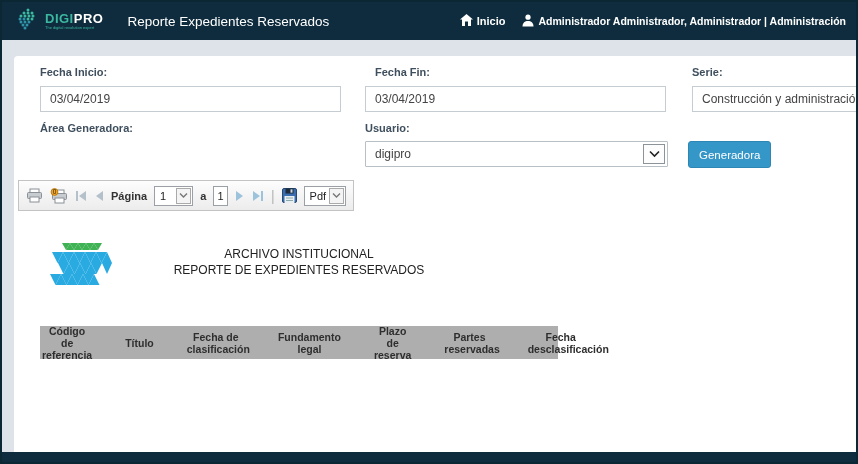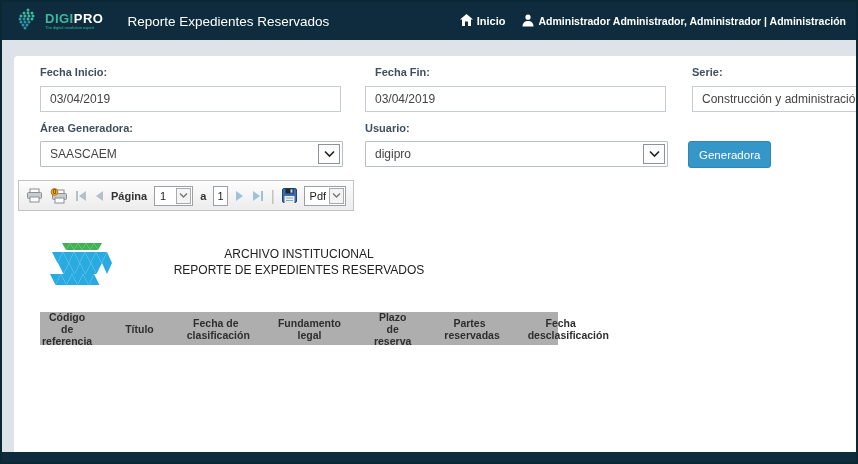--- a/index.html
+++ b/index.html
@@ -144,28 +144,20 @@
     <span class="flabel" style="left:351px; top:10px;padding-left:10px;">Fecha Fin:</span>
     <span class="flabel" style="left:678px; top:10px;">Serie:</span>
 
     <input class="tinput" style="left: 26px; top: 30px; width: 301px;" value="03/04/2019">
     <input class="tinput" style="left: 351px; top: 30px; width: 301px;" value="03/04/2019">
     <input class="tinput" style="left: 678px; top: 30px; width: 180px;" value="Construcción y administración de viali">
 
     <span class="flabel" style="left:26px; top:66px;">Área Generadora:</span>
     <span class="flabel" style="left:351px; top:66px;">Usuario:</span>
 
-    <div class="csel" style="left:26px; top:85px; width:303px;">
-      <span class="csel-val">SAASCAEM</span>
-      <span class="csel-btn">
-        <svg width="11" height="8" viewBox="0 0 11 8">
-            <polyline points="1,1.5 5.5,6 10,1.5" fill="none" stroke="#222" stroke-width="1.6"></polyline>
-          </svg>
-      </span>
-    </div>
     <div class="csel" style="left:351px; top:85px; width:303px;">
       <span class="csel-val">digipro</span>
       <span class="csel-btn">
         <svg width="11" height="8" viewBox="0 0 11 8">
             <polyline points="1,1.5 5.5,6 10,1.5" fill="none" stroke="#222" stroke-width="1.6"></polyline>
           </svg>
       </span>
     </div>
 
     <button class="btn-consultar" style="left:674px; top:85px;">Generadora</button>
@@ -282,21 +274,21 @@
             <path d="M27.5,43 L38.5,43 L33,32 Z"></path>
             <path d="M38.5,43 L49.5,43 L44,32 Z"></path>
         </g>
       </svg>
     </div>
     <div class="rep-title" style="left:26px; top:190px;">
       <div>ARCHIVO INSTITUCIONAL</div>
       <div>REPORTE DE EXPEDIENTES RESERVADOS</div>
     </div>
 
-    <div class="rep-head" style="left:26px; top:256px;gap:29px;">
+    <div class="rep-head" style="left:26px; top:270px;gap:29px;">
       <div class="rep-col" style="width:24%;">Código de referencia</div>
       <div class="rep-col" style="width:14%;">Título</div>
       <div class="rep-col" style="width:12%;">Fecha de clasificación</div>
       <div class="rep-col" style="width:16.5%;">Fundamento legal</div>
       <div class="rep-col" style="width:9.5%;">Plazo de reserva</div>
       <div class="rep-col" style="width:10.5%;">Partes reservadas</div>
       <div class="rep-col" style="width:13.5%;">Fecha desclasificación</div>
     </div>
 
   </div>

